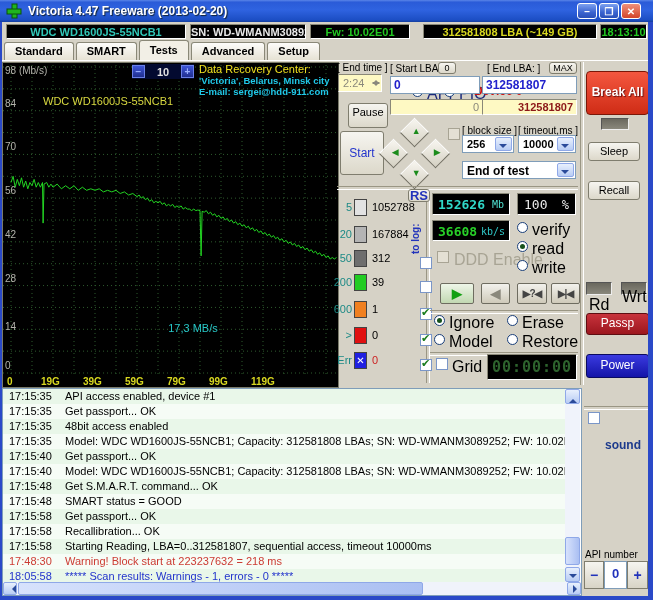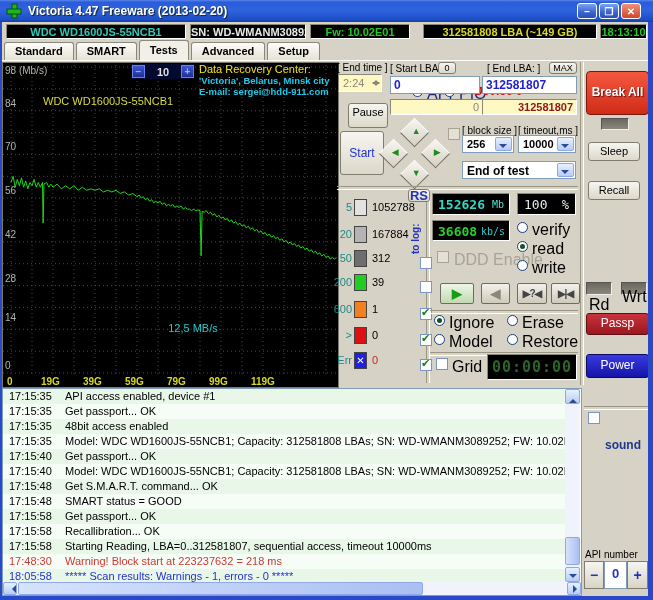--- a/index.html
+++ b/index.html
@@ -178,21 +178,21 @@
         <line x1="0" x2="335" y1="309.99999999999994" y2="309.99999999999994" stroke="#2d5a2d" stroke-dasharray="1,3"></line>
         <polyline points="8.0,119.5 10.1,113.3 12.2,124.2 14.3,116.4 16.4,122.7 18.5,114.8 20.6,124.2 22.7,118.0 24.8,125.8 26.9,119.5 29.0,122.7 31.1,116.4 33.2,124.2 35.3,119.5 37.4,124.2 39.5,119.5 40.1,160.1 41.0,121.1 43.7,119.5 45.8,124.2 47.9,121.1 50.0,124.2 54.2,121.1 58.4,125.8 62.6,122.7 66.8,125.8 71.0,122.7 75.2,127.3 79.4,124.2 83.6,127.3 87.8,125.8 92.0,127.3 96.2,125.8 100.4,128.9 104.6,127.3 108.8,128.9 113.0,127.3 117.2,130.5 121.4,128.9 125.6,132.0 129.8,130.5 134.0,133.6 136.1,132.0 138.2,135.1 140.3,133.6 142.4,136.7 144.5,135.1 146.6,138.3 148.7,136.7 150.8,139.8 152.9,138.3 155.0,139.8 157.1,138.3 159.2,141.4 161.3,139.8 163.4,142.9 165.5,141.4 167.6,142.9 169.7,141.4 171.8,144.5 173.9,142.9 176.0,144.5 178.1,142.9 180.2,146.1 182.3,144.5 184.4,146.1 186.5,146.1 188.6,147.6 190.7,146.1 192.8,147.6 194.9,147.0 197.0,147.6 198.1,192.9 199.1,148.3 201.2,149.2 203.3,147.6 205.4,150.8 207.5,149.2 209.6,152.3 211.7,150.8 213.8,153.9 215.9,152.3 218.0,155.4 220.1,153.9 222.2,157.0 224.3,155.4 226.4,158.6 228.5,157.0 230.6,160.1 232.7,158.6 234.8,161.7 236.9,160.1 239.0,163.2 241.1,161.7 243.2,164.8 245.3,163.2 247.4,166.4 249.5,164.8 251.6,167.9 253.7,166.4 255.8,169.5 257.9,167.9 260.0,171.1 262.1,169.5 264.2,172.6 266.3,171.1 268.4,174.2 270.5,172.6 272.6,175.7 274.7,174.2 276.8,177.3 278.9,175.7 281.0,178.9 283.1,177.3 285.2,180.4 287.3,178.9 289.4,182.0 291.5,180.4 293.6,183.5 295.7,182.0 297.8,185.1 299.9,183.5 302.0,186.7 304.1,185.1 306.2,188.2 308.3,186.7 310.4,189.8 312.5,188.2 314.6,191.3 316.7,189.8 318.8,192.9 320.9,191.3 323.0,194.5 325.1,192.9 327.2,196.0 329.3,194.5 331.4,196.0 333.5,194.5" fill="none" stroke="#22d422" stroke-width="1"></polyline>
       </svg>
     <div id="axis-labels">
         <div class="ylab" style="left: 2px; top: 2px;">98 (Mb/s)</div>
         <div class="ylab" style="left: 2px; top: 34.7143px;">84</div>
         <div class="ylab" style="left: 2px; top: 78.4286px;">70</div>
         <div class="ylab" style="left: 2px; top: 122.143px;">56</div>
         <div class="ylab" style="left: 2px; top: 165.857px;">42</div>
         <div class="ylab" style="left: 2px; top: 209.571px;">28</div>
-        <div class="ylab" style="left: 2px; top: 249px;">14</div>
+        <div class="ylab" style="left: 2px; top: 258px;">14</div>
         <div class="ylab" style="left: 2px; top: 297px;">0</div>
         <div class="xlab" style="left: 4px;">0</div>
         <div class="xlab" style="left: 37.9px;">19G</div>
         <div class="xlab" style="left: 79.9px;">39G</div>
         <div class="xlab" style="left: 121.9px;">59G</div>
         <div class="xlab" style="left: 163.9px;">79G</div>
         <div class="xlab" style="left: 205.9px;">99G</div>
         <div class="xlab" style="left: 247.9px;">119G</div>
         <div class="xlab" style="left: 289.9px; margin-top: 32px;">139G</div>
       </div>
@@ -201,21 +201,21 @@
       <div id="scaleval">10</div>
       <div class="scbtn">+</div>
     </div>
     <div id="banner" class="abs">
       <div class="b1">Data Recovery Center:</div>
       <div class="b2">'Victoria', Belarus, Minsk city</div>
       <div class="b2">E-mail: sergei@hdd-911.com</div>
     </div>
     <div id="drivetitle" class="abs">WDC WD1600JS-55NCB1</div>
     <div id="anno" class="abs">
-      <div>12,5 MB/s</div>
+      <div>17,3 MB/s</div>
     </div>
   </div>
 
   <div class="abs lbl" style="left:337px;top:62px">[ End time ]</div>
   <div class="abs sunken" style="left:338px;top:74px;width:44px;height:18px">
     <span class="abs" style="left:4px;top:2px;font-size:11px;color:#8a887c">2:24</span>
     <span class="abs arrow" style="right:1px;top:1px;border-bottom-color:#8a887c"></span>
     <span class="abs arrow" style="right:1px;bottom:1px;border-top-color:#8a887c"></span>
   </div>
 

